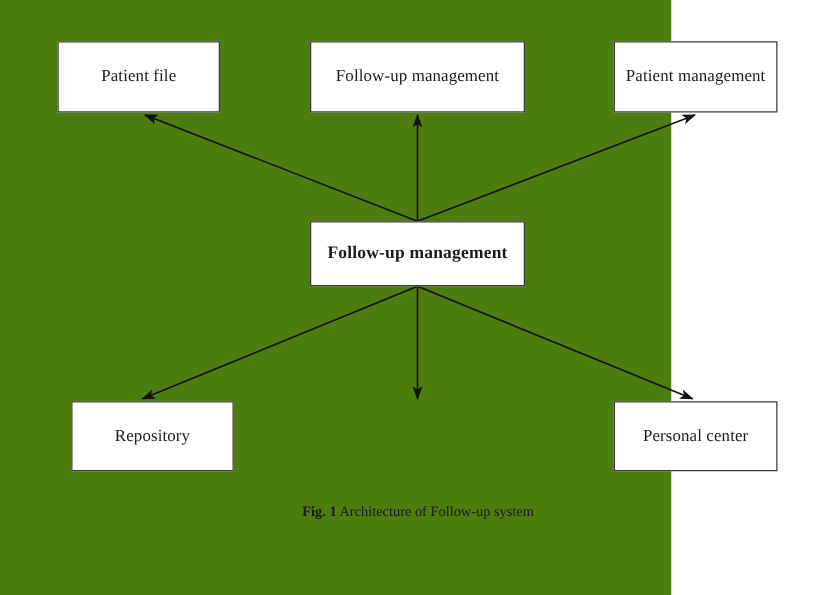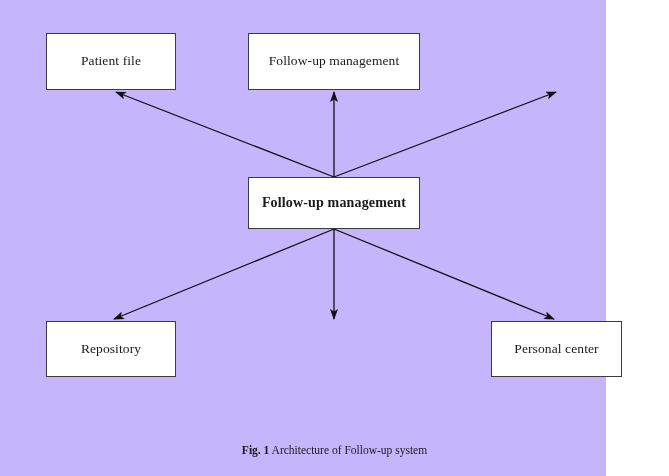--- a/index.html
+++ b/index.html
@@ -9,23 +9,23 @@
   }
   body {
     width: 669px;
     height: 476px;
     font-family: "Liberation Serif", "DejaVu Serif", serif;
     color: #1a1a1a;
     overflow: hidden;
   }
   #figure-root {
     position: relative;
-    width: 606px;
+    width: 537px;
     height: 476px;
-    background: #c4b5fd;
+    background: #4d7c0f;
   }
   #arrow-layer {
     position: absolute;
     left: 0;
     top: 0;
     width: 669px;
     height: 476px;
   }
   .node-box {
     position: absolute;
@@ -48,33 +48,32 @@
     border-width: 1.6px;
     letter-spacing: 0.15px;
   }
   
   #node-patient-file     { left: 46px;  top: 33px;  width: 130px; height: 57px; }
   #node-follow-up-mgmt   { left: 248px; top: 33px;  width: 172px; height: 57px; }
   #node-patient-mgmt     { left: 491px; top: 33px;  width: 131px; height: 57px; }
   
   #node-center           { left: 248px; top: 177px; width: 172px; height: 52px; }
   
-  #node-repository       { left: 46px;  top: 321px; width: 130px; height: 56px; }
+  #node-repository       { left: 57px;  top: 321px; width: 130px; height: 56px; }
   #node-interactive      { left: 248px; top: 321px; width: 172px; height: 56px; }
   #node-personal-center  { left: 491px; top: 321px; width: 131px; height: 56px; text-align: center; }
 
   #figure-caption {
     position: absolute;
     left: 0;
     top: 404px;
     width: 669px;
     text-align: center;
     font-size: 11.5px;
     color: #1a1a1a;
-    margin-top: 40px;
   }
   #figure-caption .caption-label {
     font-weight: bold;
   }
   #figure-caption .caption-text {
     font-weight: normal;
   }
 </style>
 </head>
 <body>
@@ -98,20 +97,23 @@
   </svg>
 
   <div class="node-box" id="node-patient-file">
     <span>Patient file</span>
   </div>
 
   <div class="node-box" id="node-follow-up-mgmt">
     <span>Follow-up management</span>
   </div>
 
+  <div class="node-box" id="node-patient-mgmt">
+    <span>Patient management</span>
+  </div>
 
   <div class="node-box center-node" id="node-center">
     <span>Follow-up management</span>
   </div>
 
   <div class="node-box" id="node-repository">
     <span>Repository</span>
   </div>
 
 

